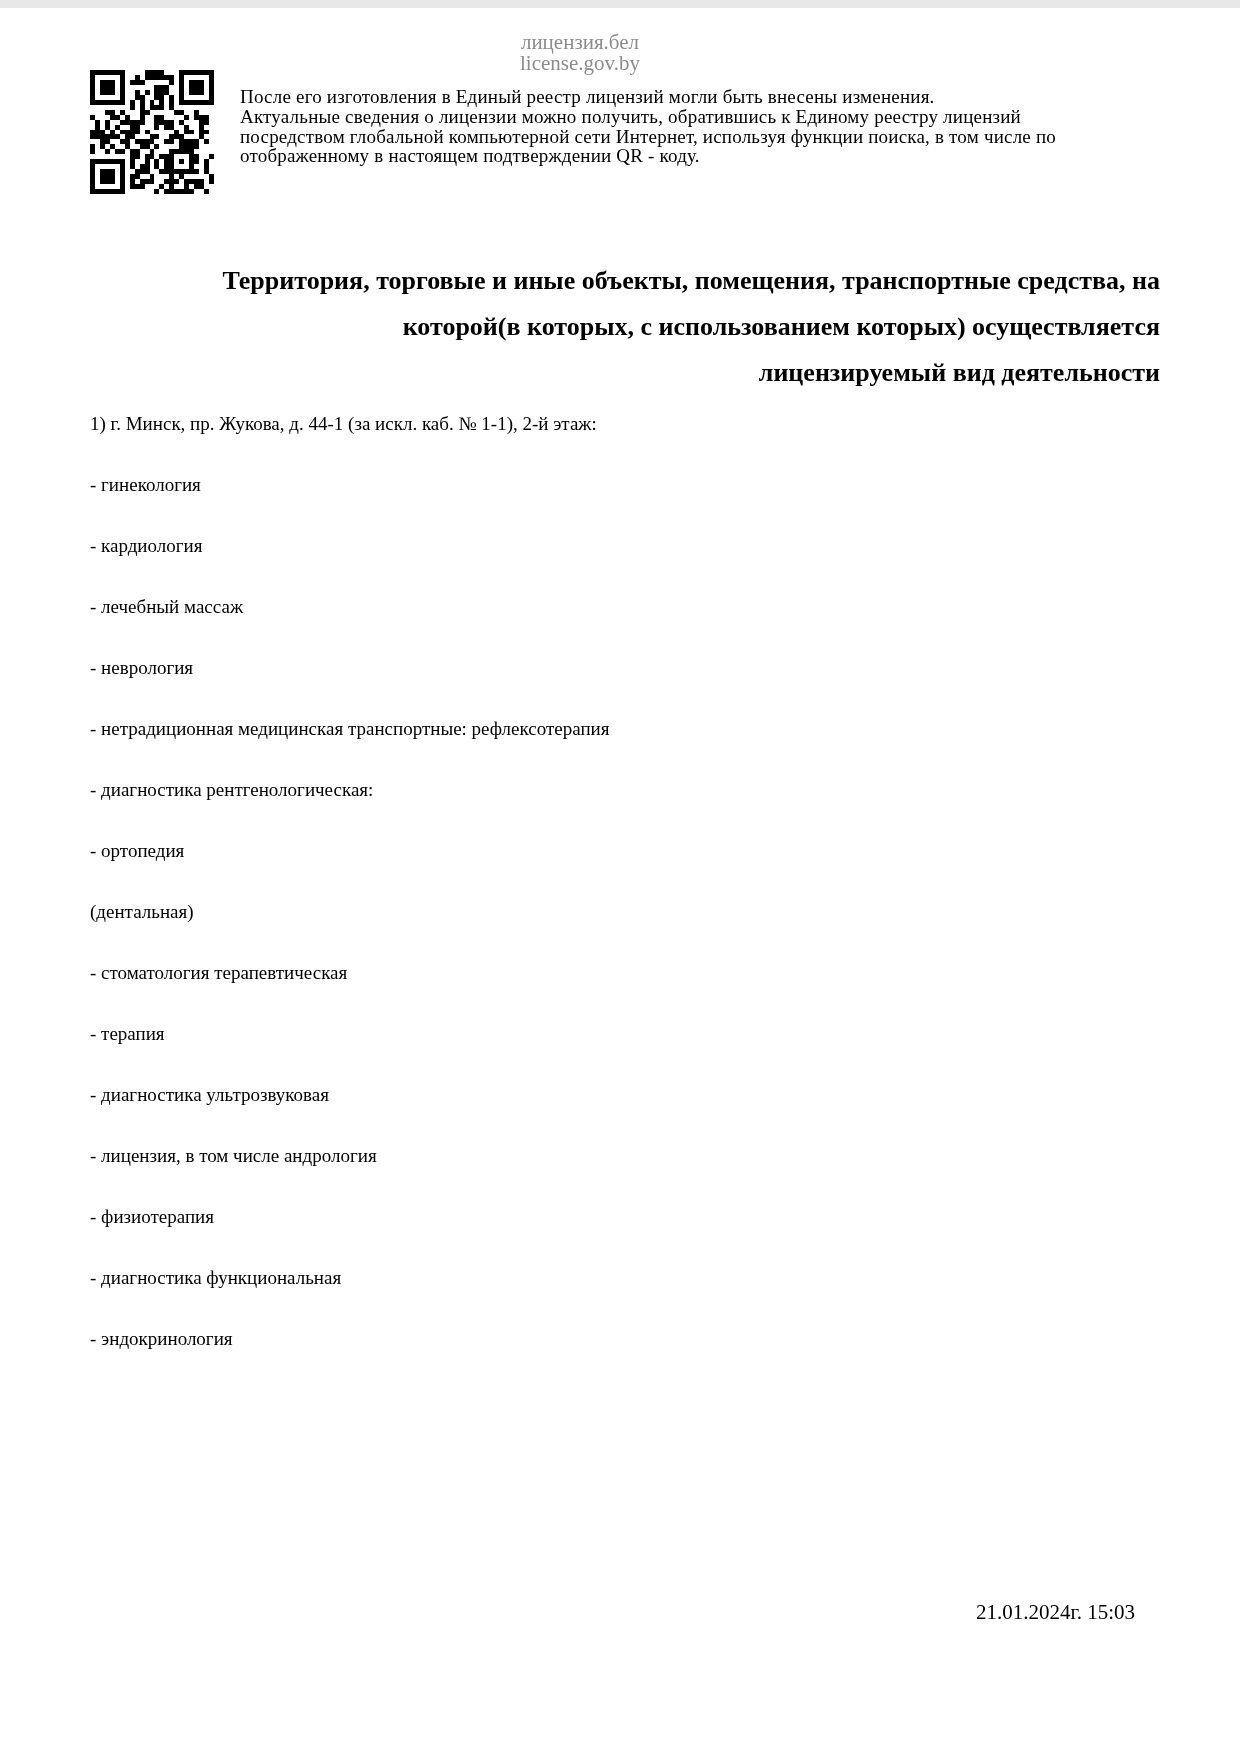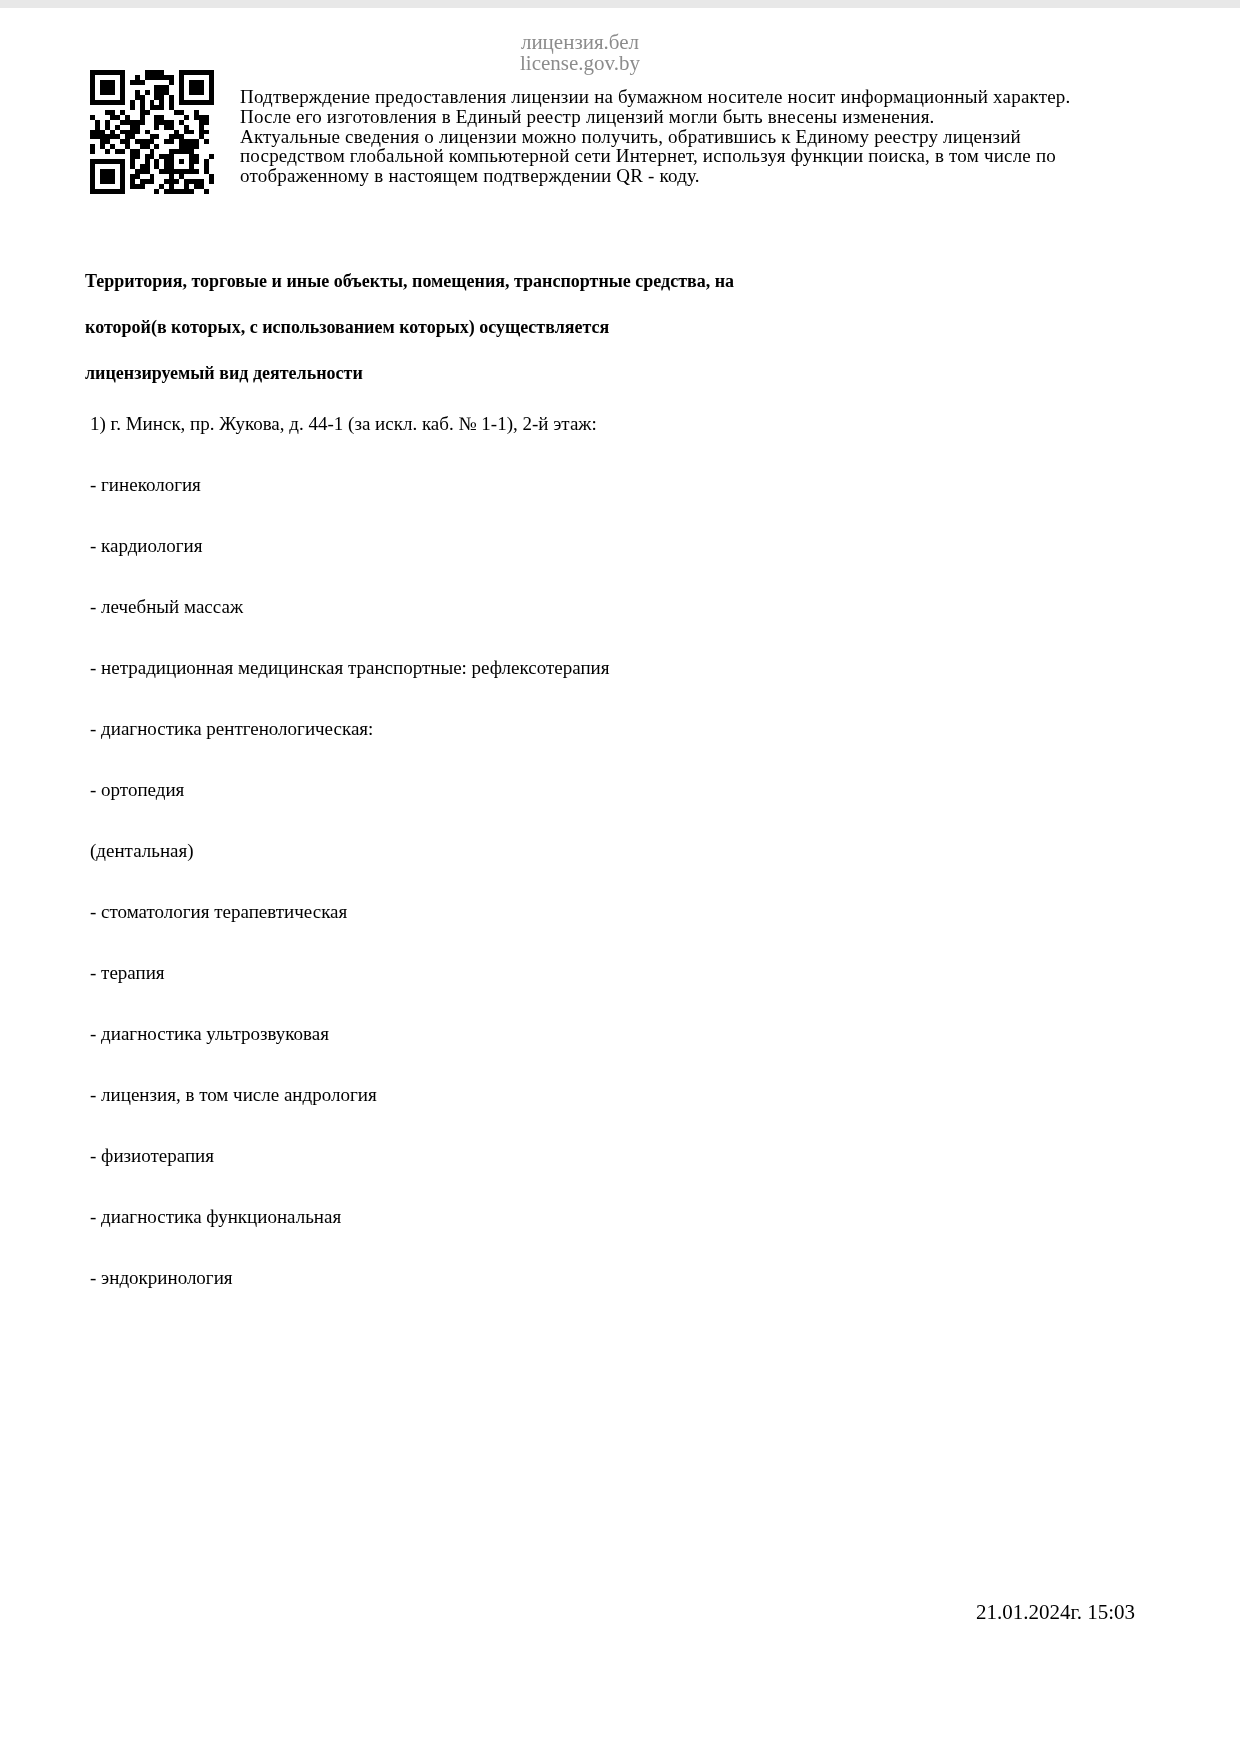--- a/index.html
+++ b/index.html
@@ -23,23 +23,23 @@
     width:124px;height:124px;
   }
   .qr rect{fill:var(--qr,#000000);}
   .qr-note{
     position:absolute;top:79px;left:240px;
     font-size:19px;line-height:19.8px;letter-spacing:0.2px;
   }
   .qr-note-line{white-space:nowrap;}
   .heading{
     position:absolute;top:250px;left:85px;width:1075px;
-    text-align:left;
+    text-align:right;
     font-weight:bold;
-    font-size:18px;line-height:46px;
+    font-size:26px;line-height:46px;
   }
   .heading-line{white-space:nowrap;}
   .doc-list{
     position:absolute;top:402px;left:90px;width:1070px;
   }
   .doc-line{
     font-size:19px;line-height:27px;
     margin-bottom:34px;
     white-space:nowrap;
   }
@@ -376,38 +376,38 @@
       <rect x="15" y="24" width="1" height="1"></rect>
       <rect x="16" y="24" width="1" height="1"></rect>
       <rect x="17" y="24" width="1" height="1"></rect>
       <rect x="18" y="24" width="1" height="1"></rect>
       <rect x="19" y="24" width="1" height="1"></rect>
       <rect x="20" y="24" width="1" height="1"></rect>
       <rect x="23" y="24" width="1" height="1"></rect>
     </svg>
 
   <div class="qr-note">
-      <div class="qr-note-line">Подтверждение предоставления лицензии на бумажном носителе носит информационный характер.</div>
       <div class="qr-note-line">После его изготовления в Единый реестр лицензий могли быть внесены изменения.</div>
       <div class="qr-note-line">Актуальные сведения о лицензии можно получить, обратившись к Единому реестру лицензий</div>
       <div class="qr-note-line">посредством глобальной компьютерной сети Интернет, используя функции поиска, в том числе по</div>
       <div class="qr-note-line">отображенному в настоящем подтверждении QR - коду.</div>
     </div>
 
   <div class="heading">
       <div class="heading-line">Территория, торговые и иные объекты, помещения, транспортные средства, на</div>
       <div class="heading-line">которой(в которых, с использованием которых) осуществляется</div>
       <div class="heading-line">лицензируемый вид деятельности</div>
     </div>
 
   <div class="doc-list">
       <div class="doc-line">1) г. Минск, пр. Жукова, д. 44-1 (за искл. каб. № 1-1), 2-й этаж:</div>
       <div class="doc-line">- гинекология</div>
       <div class="doc-line">- кардиология</div>
       <div class="doc-line">- лечебный массаж</div>
+      <div class="doc-line">- неврология</div>
       <div class="doc-line">- нетрадиционная медицинская транспортные: рефлексотерапия</div>
       <div class="doc-line">- диагностика рентгенологическая:</div>
       <div class="doc-line">- ортопедия</div>
       <div class="doc-line">(дентальная)</div>
       <div class="doc-line">- стоматология терапевтическая</div>
       <div class="doc-line">- терапия</div>
       <div class="doc-line">- диагностика ультрозвуковая</div>
       <div class="doc-line">- лицензия, в том числе андрология</div>
       <div class="doc-line">- физиотерапия</div>
       <div class="doc-line">- диагностика функциональная</div>

